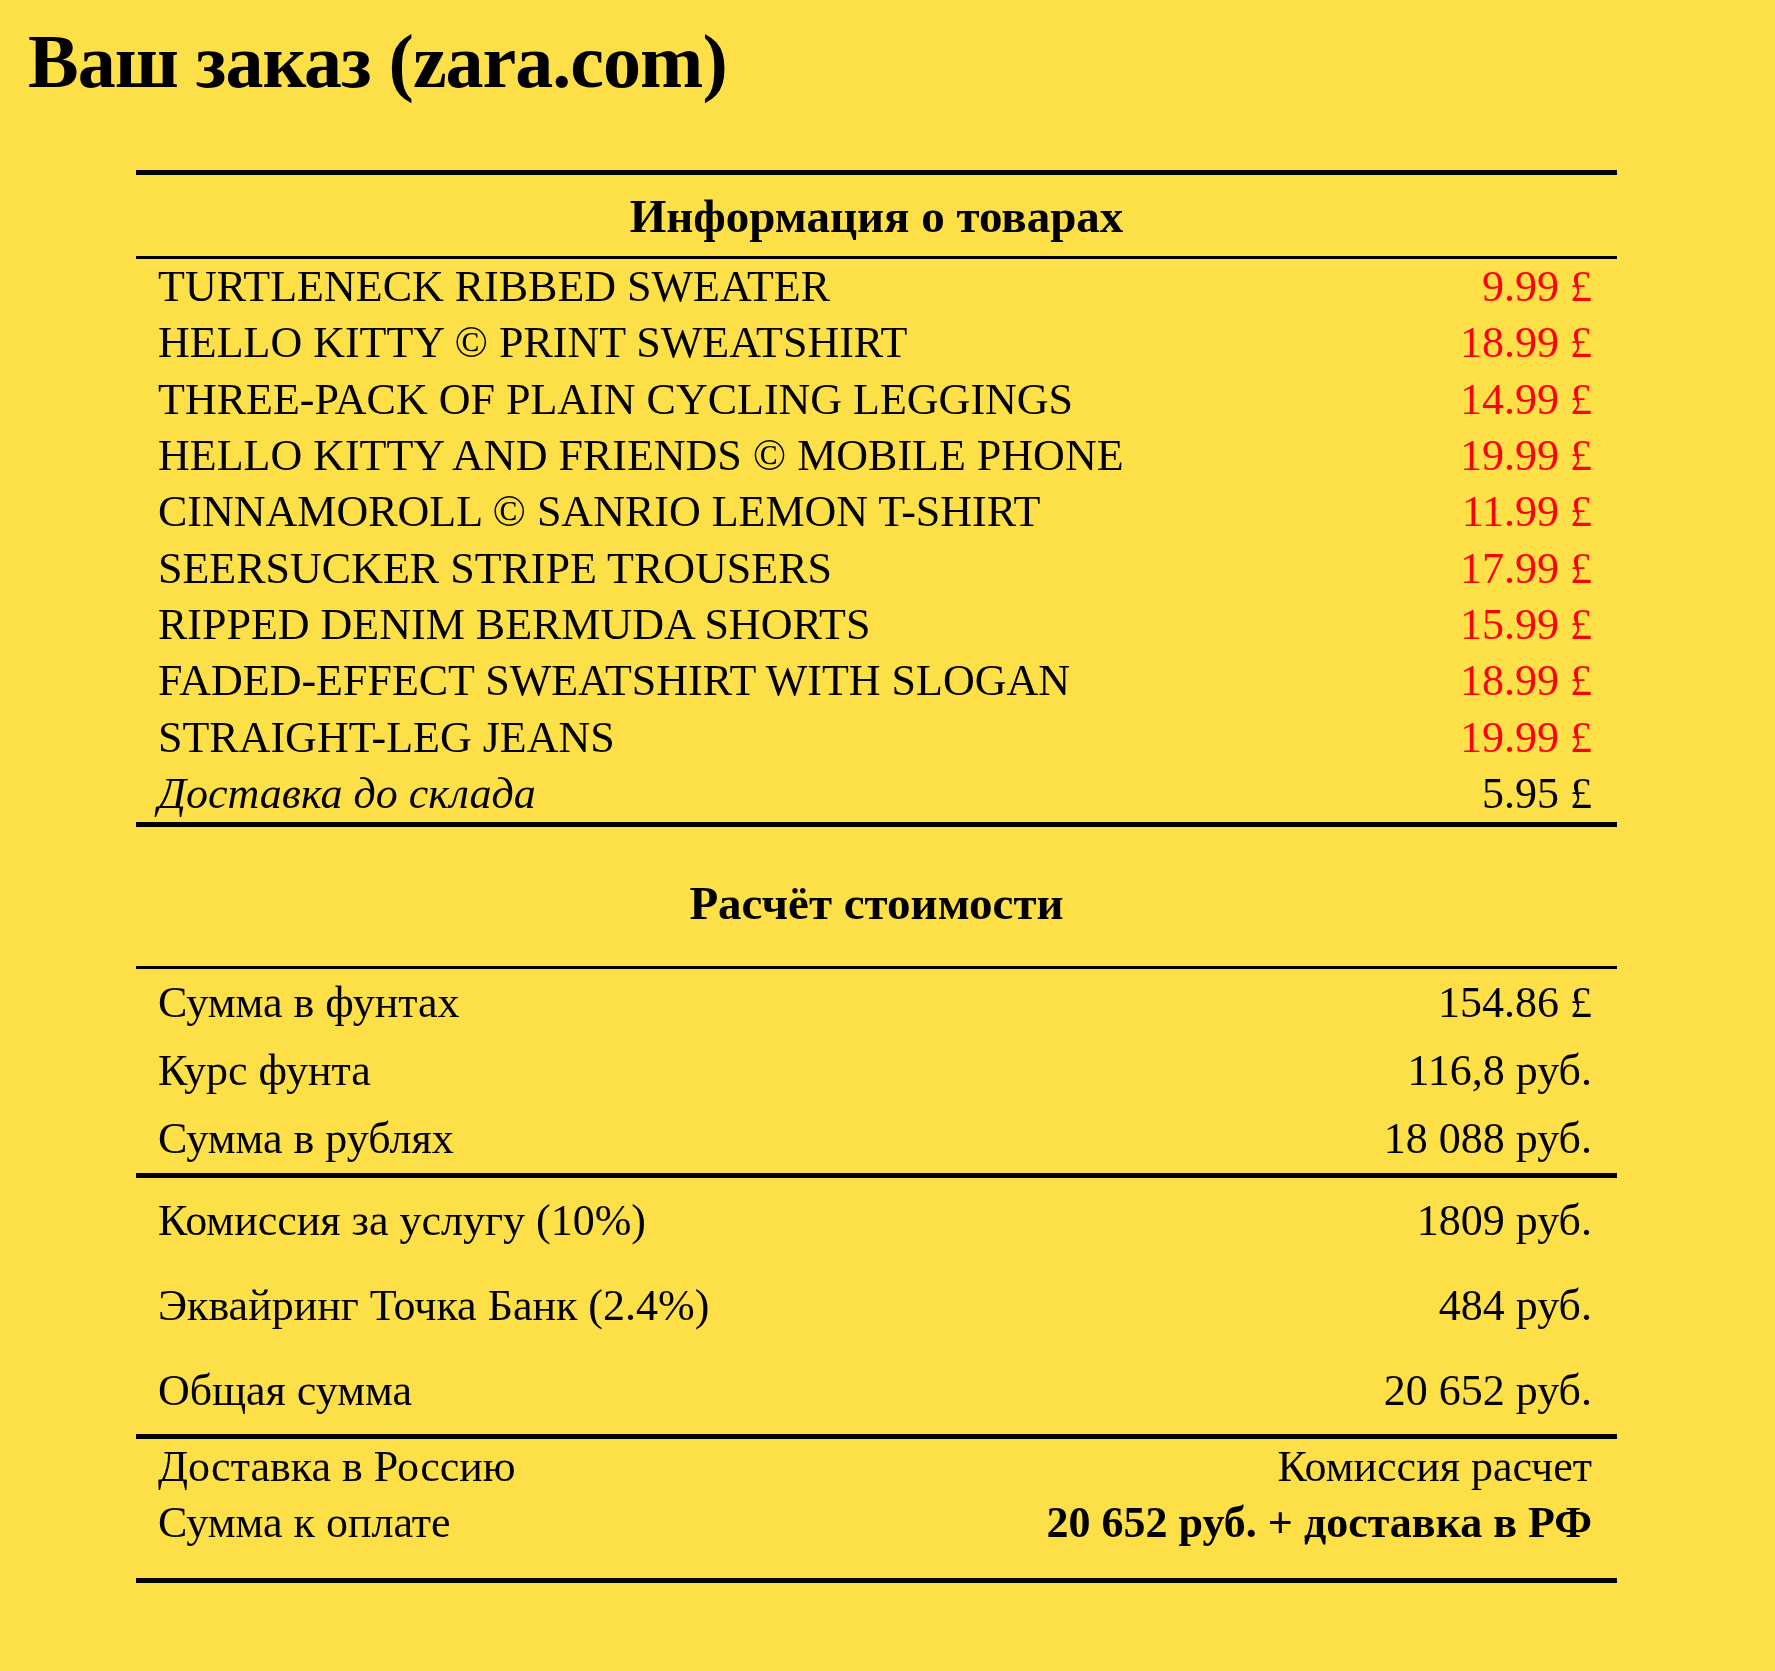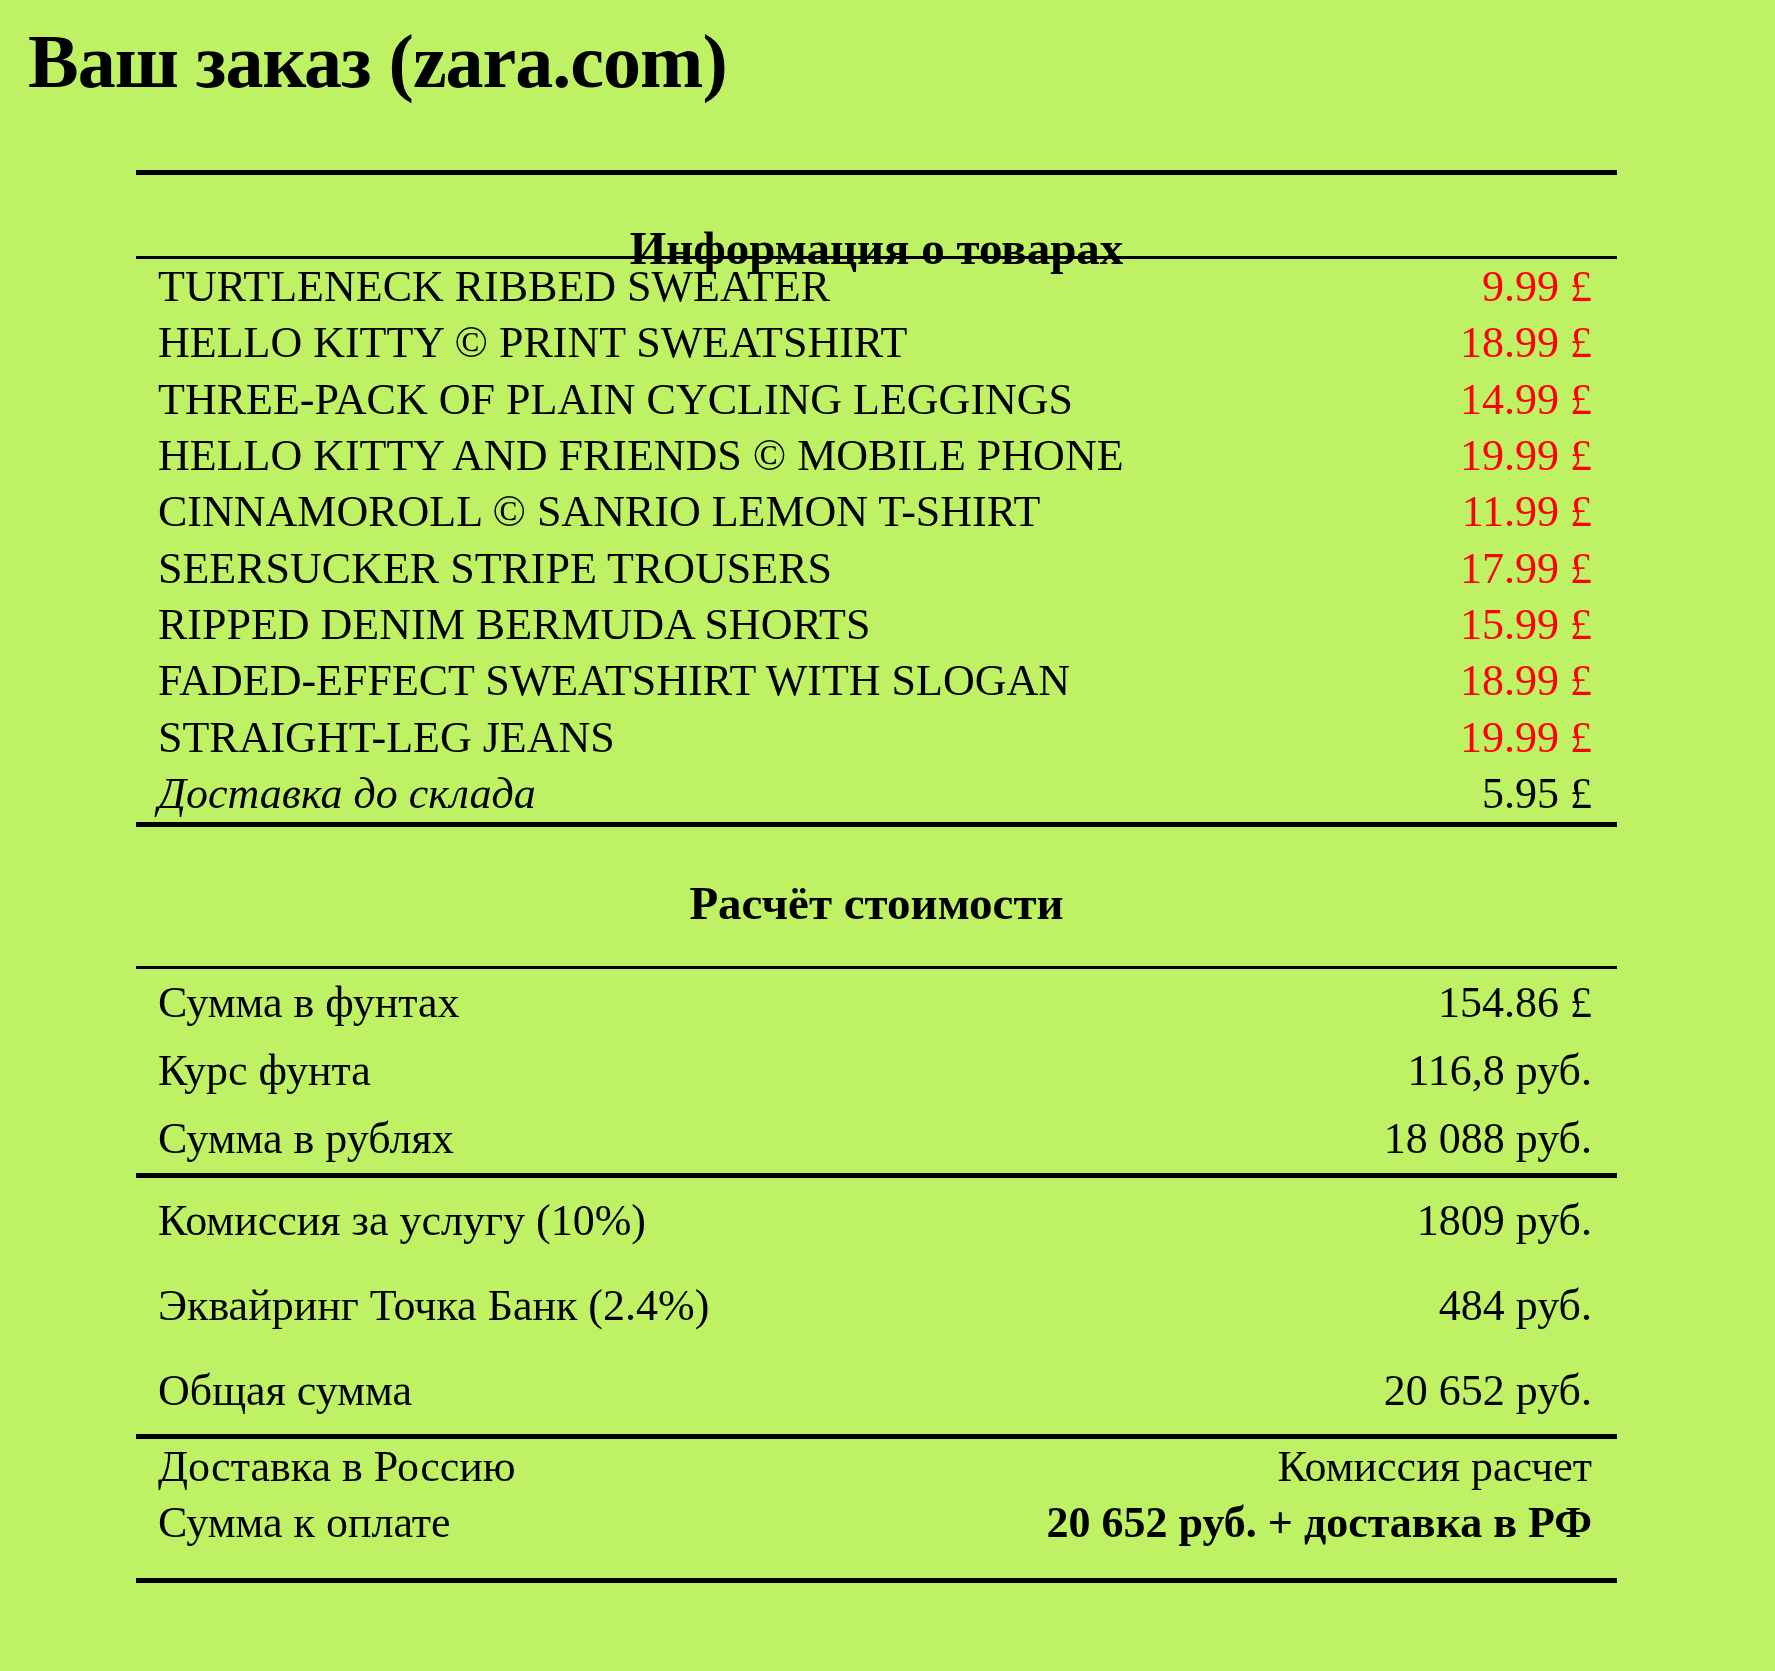--- a/index.html
+++ b/index.html
@@ -1,17 +1,17 @@
 <!DOCTYPE html>
 <html lang="ru"><head>
 <meta charset="utf-8">
 <style>
   html,body { margin:0; padding:0; background:#ffffff; }
   .doc {
-    position:relative; width:1775px; height:1671px; background:#bef264;
+    position:relative; width:1775px; height:1671px; background:#fde047;
     font-family:"Liberation Serif","DejaVu Serif",serif; color:#000;
     overflow:hidden;
   }
   .title {
     position:absolute; left:28px; top:18px; margin:0;
     font-size:76px; font-weight:bold; letter-spacing:-1px;
     white-space:nowrap;
   }
   .tbl { position:absolute; left:136px; top:170px; width:1481px; height:1420px; }
   .rule { position:absolute; left:0; right:0; background:#000; }
@@ -41,21 +41,21 @@
 <body>
 
 <div class="doc">
 
   <h1 class="title">Ваш заказ (zara.com)</h1>
 
   <div class="tbl">
 
     <div class="rule thick" style="top: 0px; background: rgb(0, 0, 0);"></div>
 
-    <div class="sec-header" style="top:5px; height:81px;margin-top:32px;">Информация о товарах</div>
+    <div class="sec-header" style="top:5px; height:81px;">Информация о товарах</div>
 
     <div class="rule thin" style="top: 86px; background: rgb(0, 0, 0);"></div>
 
     <div class="rows" style="top:89px; height:563px;">
       <div class="row">
         <span class="lbl">TURTLENECK RIBBED SWEATER</span>
         <span class="val price-red" style="color: rgb(255, 0, 0);">9.99 £</span>
       </div>
       <div class="row">
         <span class="lbl">HELLO KITTY © PRINT SWEATSHIRT</span>

